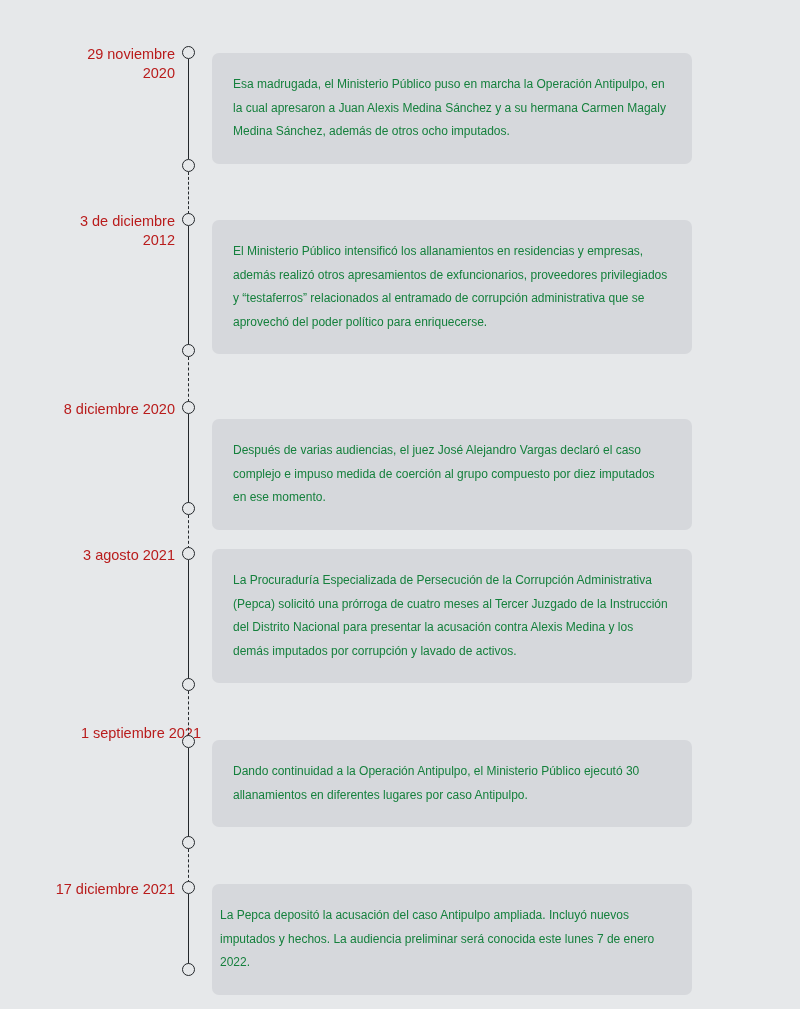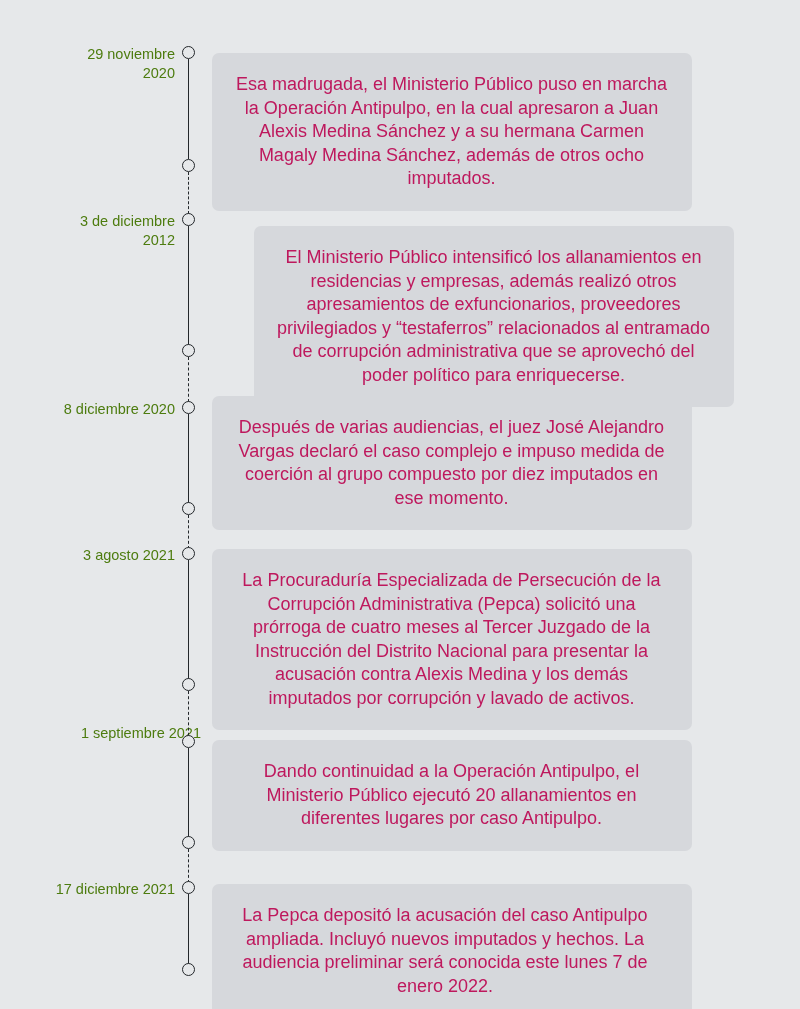--- a/index.html
+++ b/index.html
@@ -28,21 +28,21 @@
   }
 
   
   .date {
     position: absolute;
     left: 0;
     width: 175px;
     text-align: right;
     font-size: 14.5px;
     line-height: 19px;
-    color: #4d7c0f;
+    color: #b91c1c;
     white-space: pre-line;
   }
 
   
   .node {
     position: absolute;
     left: 182px;
     width: 13px;
     height: 13px;
     box-sizing: border-box;
@@ -75,24 +75,23 @@
     position: absolute;
     left: 212px;
     width: 480px;
     box-sizing: border-box;
     background: #d6d8dc;
     border-radius: 7px;
     padding: 20px 22px 20px 21px;
   }
   .card p {
     margin: 0;
-    font-size: 18px;
+    font-size: 12px;
     line-height: 23.5px;
-    color: #be185d;
-    text-align: center;
+    color: #15803d;
   }
 </style>
 </head>
 <body>
 
 <div class="timeline">
 
   <div class="entry" style="top:0;">
     <div class="date" style="top:45px;">29 noviembre
 2020</div>
@@ -104,32 +103,32 @@
     </div>
     <div class="rail-dashed" style="top:172px; height:42px;"></div>
   </div>
 
   <div class="entry" style="top:0;">
     <div class="date" style="top:212px;">3 de diciembre
 2012</div>
     <div class="node" style="top:213px;"></div>
     <div class="rail-solid" style="top:226px; height:124px;"></div>
     <div class="node" style="top:344px;"></div>
-    <div class="card" style="top:226px;margin-left:42px;">
+    <div class="card" style="top:220px;">
       <p>El Ministerio Público intensificó los allanamientos en residencias y empresas, además realizó otros apresamientos de exfuncionarios, proveedores privilegiados y “testaferros” relacionados al entramado de corrupción administrativa que se aprovechó del poder político para enriquecerse.</p>
     </div>
     <div class="rail-dashed" style="top:357px; height:45px;"></div>
   </div>
 
   <div class="entry" style="top:0;">
     <div class="date" style="top:400px;">8 diciembre 2020</div>
     <div class="node" style="top:401px;"></div>
     <div class="rail-solid" style="top:414px; height:94px;"></div>
     <div class="node" style="top:502px;"></div>
-    <div class="card" style="top:396px;">
+    <div class="card" style="top:419px;">
       <p>Después de varias audiencias, el juez José Alejandro Vargas declaró el caso complejo e impuso medida de coerción al grupo compuesto por diez imputados en ese momento.</p>
     </div>
     <div class="rail-dashed" style="top:515px; height:34px;"></div>
   </div>
 
   <div class="entry" style="top:0;">
     <div class="date" style="top:546px;">3 agosto 2021</div>
     <div class="node" style="top:547px;"></div>
     <div class="rail-solid" style="top:560px; height:124px;"></div>
     <div class="node" style="top:678px;"></div>
@@ -138,21 +137,21 @@
     </div>
     <div class="rail-dashed" style="top:691px; height:50px;"></div>
   </div>
 
   <div class="entry" style="top:0;">
     <div class="date" style="top:724px;margin-left:26px;">1 septiembre 2021</div>
     <div class="node" style="top:735px;"></div>
     <div class="rail-solid" style="top:748px; height:94px;"></div>
     <div class="node" style="top:836px;"></div>
     <div class="card" style="top:740px;">
-      <p>Dando continuidad a la Operación Antipulpo, el Ministerio Público ejecutó 20 allanamientos en diferentes lugares por caso Antipulpo.</p>
+      <p>Dando continuidad a la Operación Antipulpo, el Ministerio Público ejecutó 30 allanamientos en diferentes lugares por caso Antipulpo.</p>
     </div>
     <div class="rail-dashed" style="top:849px; height:34px;"></div>
   </div>
 
   <div class="entry" style="top:0;">
     <div class="date" style="top:880px;">17 diciembre 2021</div>
     <div class="node" style="top:881px;"></div>
     <div class="rail-solid" style="top:894px; height:75px;"></div>
     <div class="node" style="top:963px;"></div>
     <div class="card" style="top:884px;padding-left:8px;">

